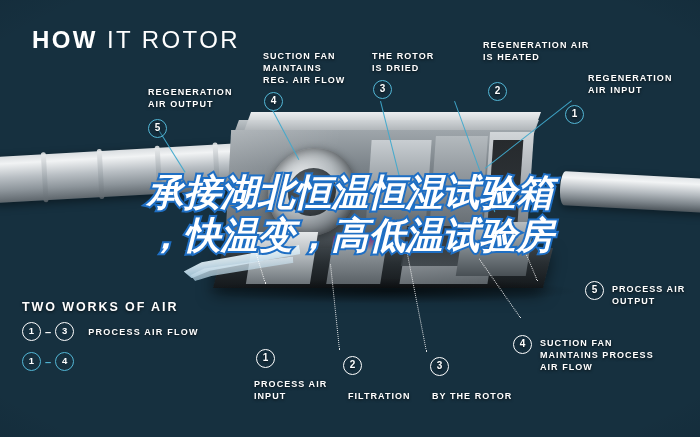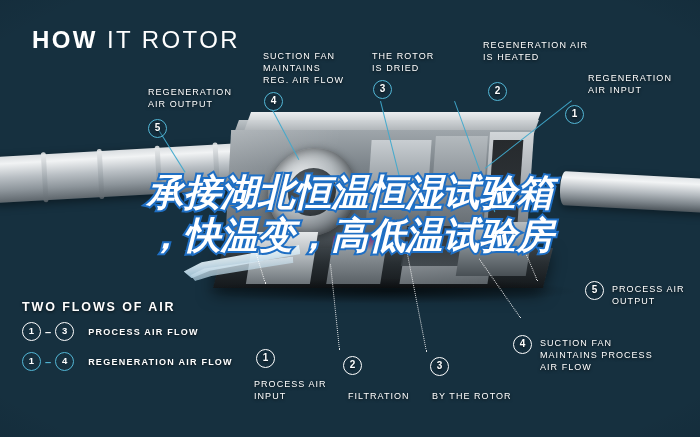--- a/index.html
+++ b/index.html
@@ -146,21 +146,21 @@
   }
   
   .title{
     position:absolute;left:32px;top:26px;
     font-size:24px;letter-spacing:2.4px;color:#ffffff;
     white-space:nowrap;
   }
   .title b{font-weight:700;}
   .title span{font-weight:300;}
   .callout{position:absolute;color:#fff;font-size:9px;line-height:12px;
-    letter-spacing:1.05px;font-weight:400;text-transform:uppercase;
+    letter-spacing:1.05px;font-weight:700;text-transform:uppercase;
     text-shadow:0 1px 3px rgba(0,0,0,.7);}
   .marker{
     position:absolute;width:19px;height:19px;border-radius:50%;
     border:1.6px solid #ffffff;color:#fff;
     font-size:10px;font-weight:700;line-height:16px;text-align:center;
     background:rgba(16,40,54,.30);
     box-sizing:border-box;
     text-shadow:0 1px 2px rgba(0,0,0,.6);
   }
   .marker.cy{border-color:#53b7d6;color:#ffffff;}
@@ -308,34 +308,33 @@
     <div>MAINTAINS PROCESS</div>
     <div>AIR FLOW</div>
   </div>
 
   <div class="marker" style="left:585px;top:281px;">5</div>
   <div class="callout" style="left:612px;top:283px;">
     <div>PROCESS AIR</div>
     <div>OUTPUT</div>
   </div>
 
-  <div class="legend-title">TWO FLOWS OF AIR</div>
+  <div class="legend-title">TWO WORKS OF AIR</div>
 
   <div class="legend-row" style="left:22px;top:322px;">
     <div class="lg-mk">1</div>
     <span class="legend-dash">–</span>
     <div class="lg-mk">3</div>
     <span class="legend-lbl">PROCESS AIR FLOW</span>
   </div>
 
   <div class="legend-row" style="left:22px;top:352px;">
     <div class="lg-mk cy">1</div>
     <span class="legend-dash cy">–</span>
     <div class="lg-mk cy">4</div>
-    <span class="legend-lbl">REGENERATION AIR FLOW</span>
   </div>
 
   <div class="cn-wrap">
     <div class="cn" style="position:relative;top:8px;">
       <span class="cn-l">承接湖北恒温恒湿试验箱</span>
       <span class="cn-l">，快温变，高低温试验房</span>
     </div>
   </div>
 
 </div>

